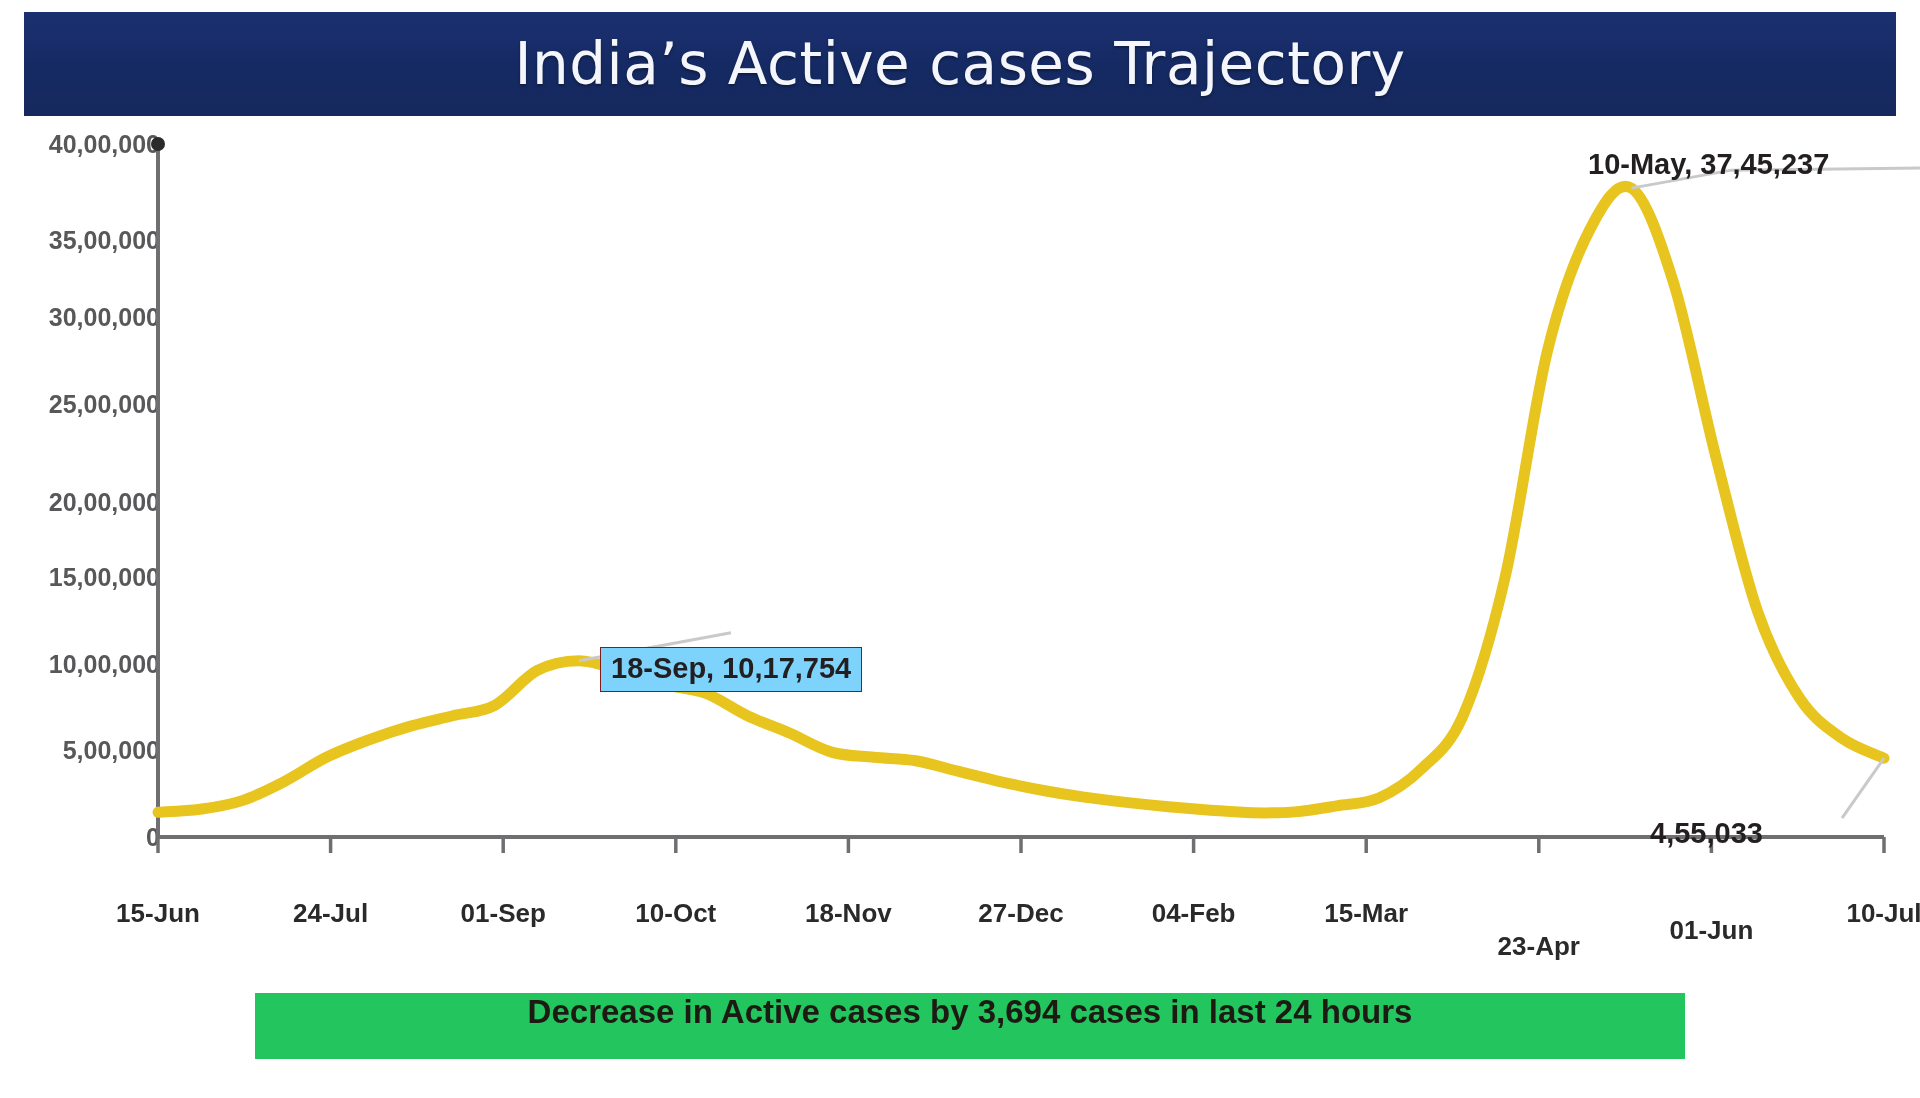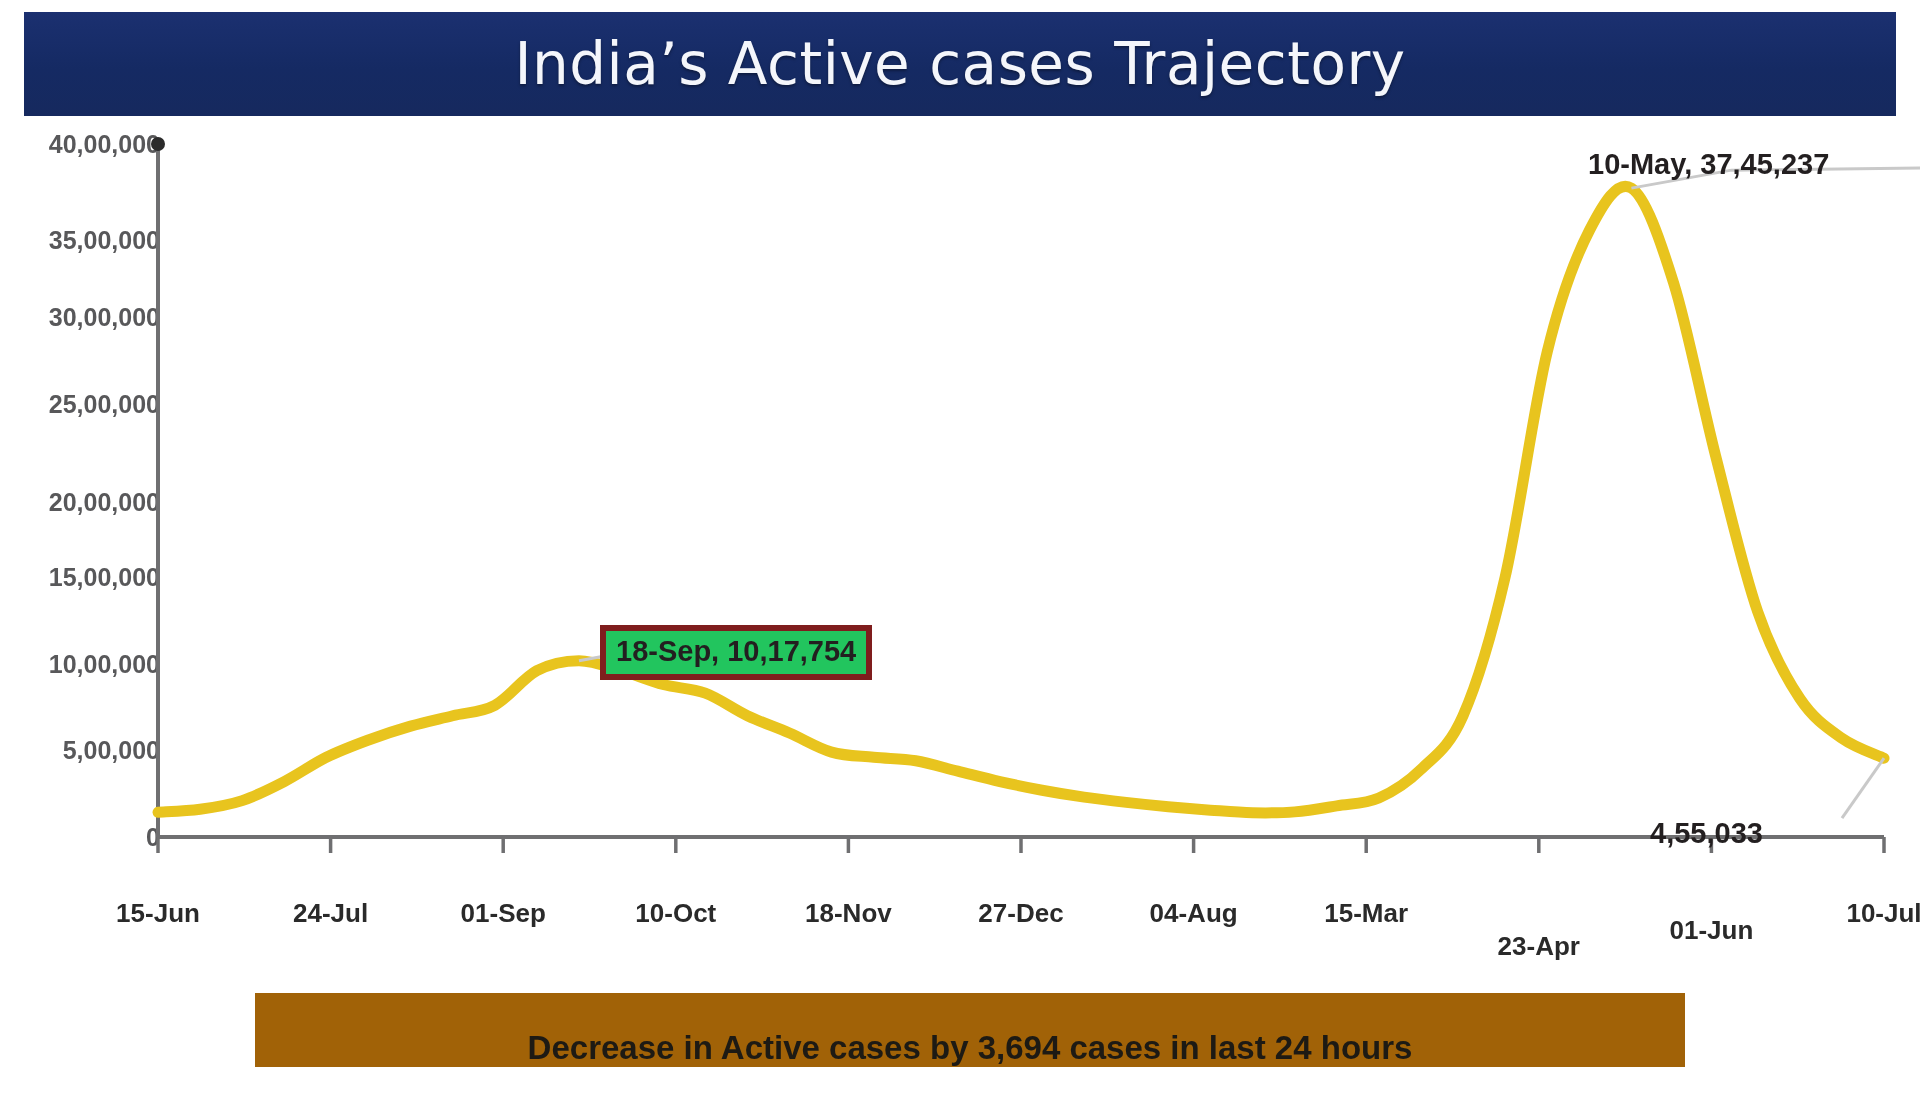--- a/index.html
+++ b/index.html
@@ -93,45 +93,45 @@
   .annot {
     position: absolute;
     font-size: 29px;
     font-weight: 700;
     color: #231f20;
     font-family: "Liberation Sans", sans-serif;
     white-space: nowrap;
   }
   #annot-sep {
     left: 600px;
-    top: 625px;
+    top: 647px;
     padding: 4px 10px 6px 10px;
-    border: 6px solid #7f1d1d;
-    background: #22c55e;
+    border: 1px solid #7f1d1d;
+    background: #7dd3fc;
   }
   #annot-peak {
     left: 1588px;
     top: 148px;
   }
   #annot-last {
     left: 1650px;
     top: 800px;
     margin-top: 17px;
   }
 
   
   #caption-banner {
     position: absolute;
     left: 255px;
     top: 993px;
     width: 1430px;
-    height: 74px;
-    background: #a16207;
+    height: 66px;
+    background: #22c55e;
     display: flex;
-    align-items: flex-end;
+    align-items: flex-start;
     justify-content: center;
   }
   #caption-text {
     font-size: 33px;
     font-weight: 700;
     color: #1d1a14;
     font-family: "Liberation Sans", sans-serif;
     white-space: nowrap;
   }
 </style>
@@ -183,21 +183,21 @@
   </svg>
 </div>
 
 <div id="xlabels-row">
     <div class="xtick-label" style="left: 158px; top: 0px;">15-Jun</div>
     <div class="xtick-label" style="left: 330.6px; top: 0px;">24-Jul</div>
     <div class="xtick-label" style="left: 503.2px; top: 0px;">01-Sep</div>
     <div class="xtick-label" style="left: 675.8px; top: 0px;">10-Oct</div>
     <div class="xtick-label" style="left: 848.4px; top: 0px;">18-Nov</div>
     <div class="xtick-label" style="left: 1021px; top: 0px;">27-Dec</div>
-    <div class="xtick-label" style="left: 1193.6px; top: 0px;">04-Aug</div>
+    <div class="xtick-label" style="left: 1193.6px; top: 0px;">04-Feb</div>
     <div class="xtick-label" style="left: 1366.2px; top: 0px;">15-Mar</div>
     <div class="xtick-label" style="left: 1538.8px; top: 0px; margin-top: 33px;">23-Apr</div>
     <div class="xtick-label" style="left: 1711.4px; top: 0px; margin-top: 17px;">01-Jun</div>
     <div class="xtick-label" style="left: 1884px; top: 0px;">10-Jul</div>
   </div>
 
 <div class="annot" id="annot-sep">18-Sep,  10,17,754</div>
 <div class="annot" id="annot-peak">10-May,  37,45,237</div>
 <div class="annot" id="annot-last">4,55,033</div>
 

